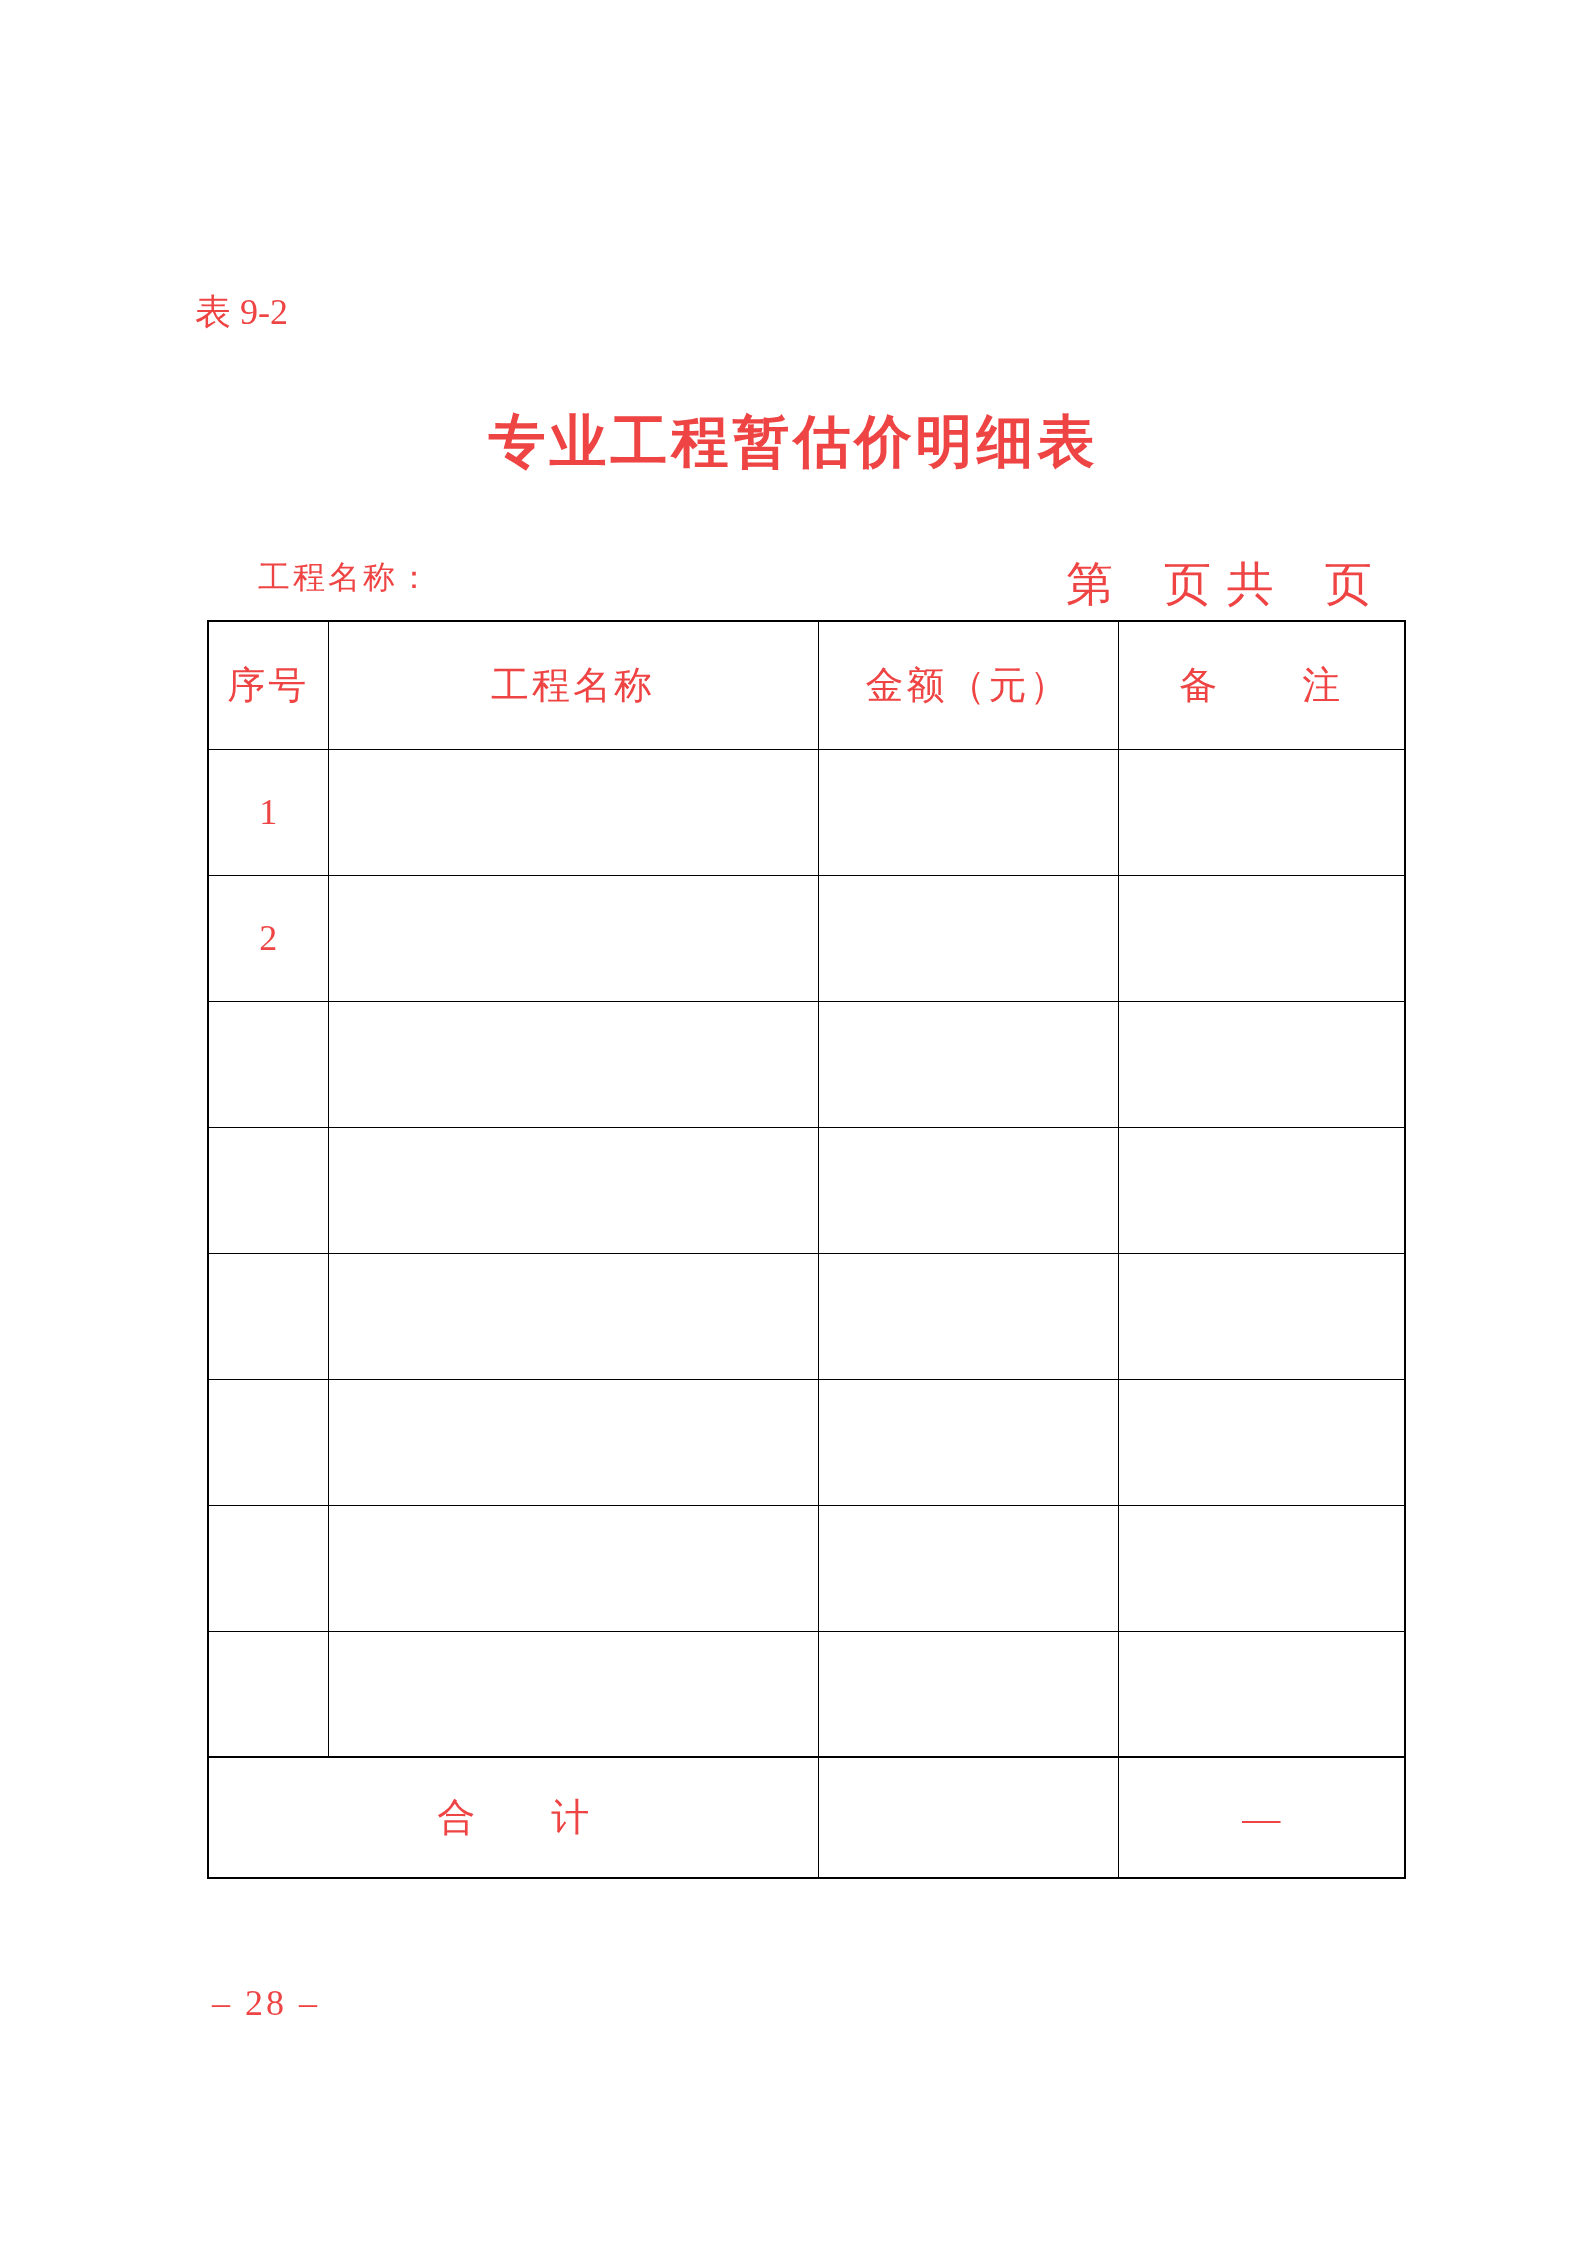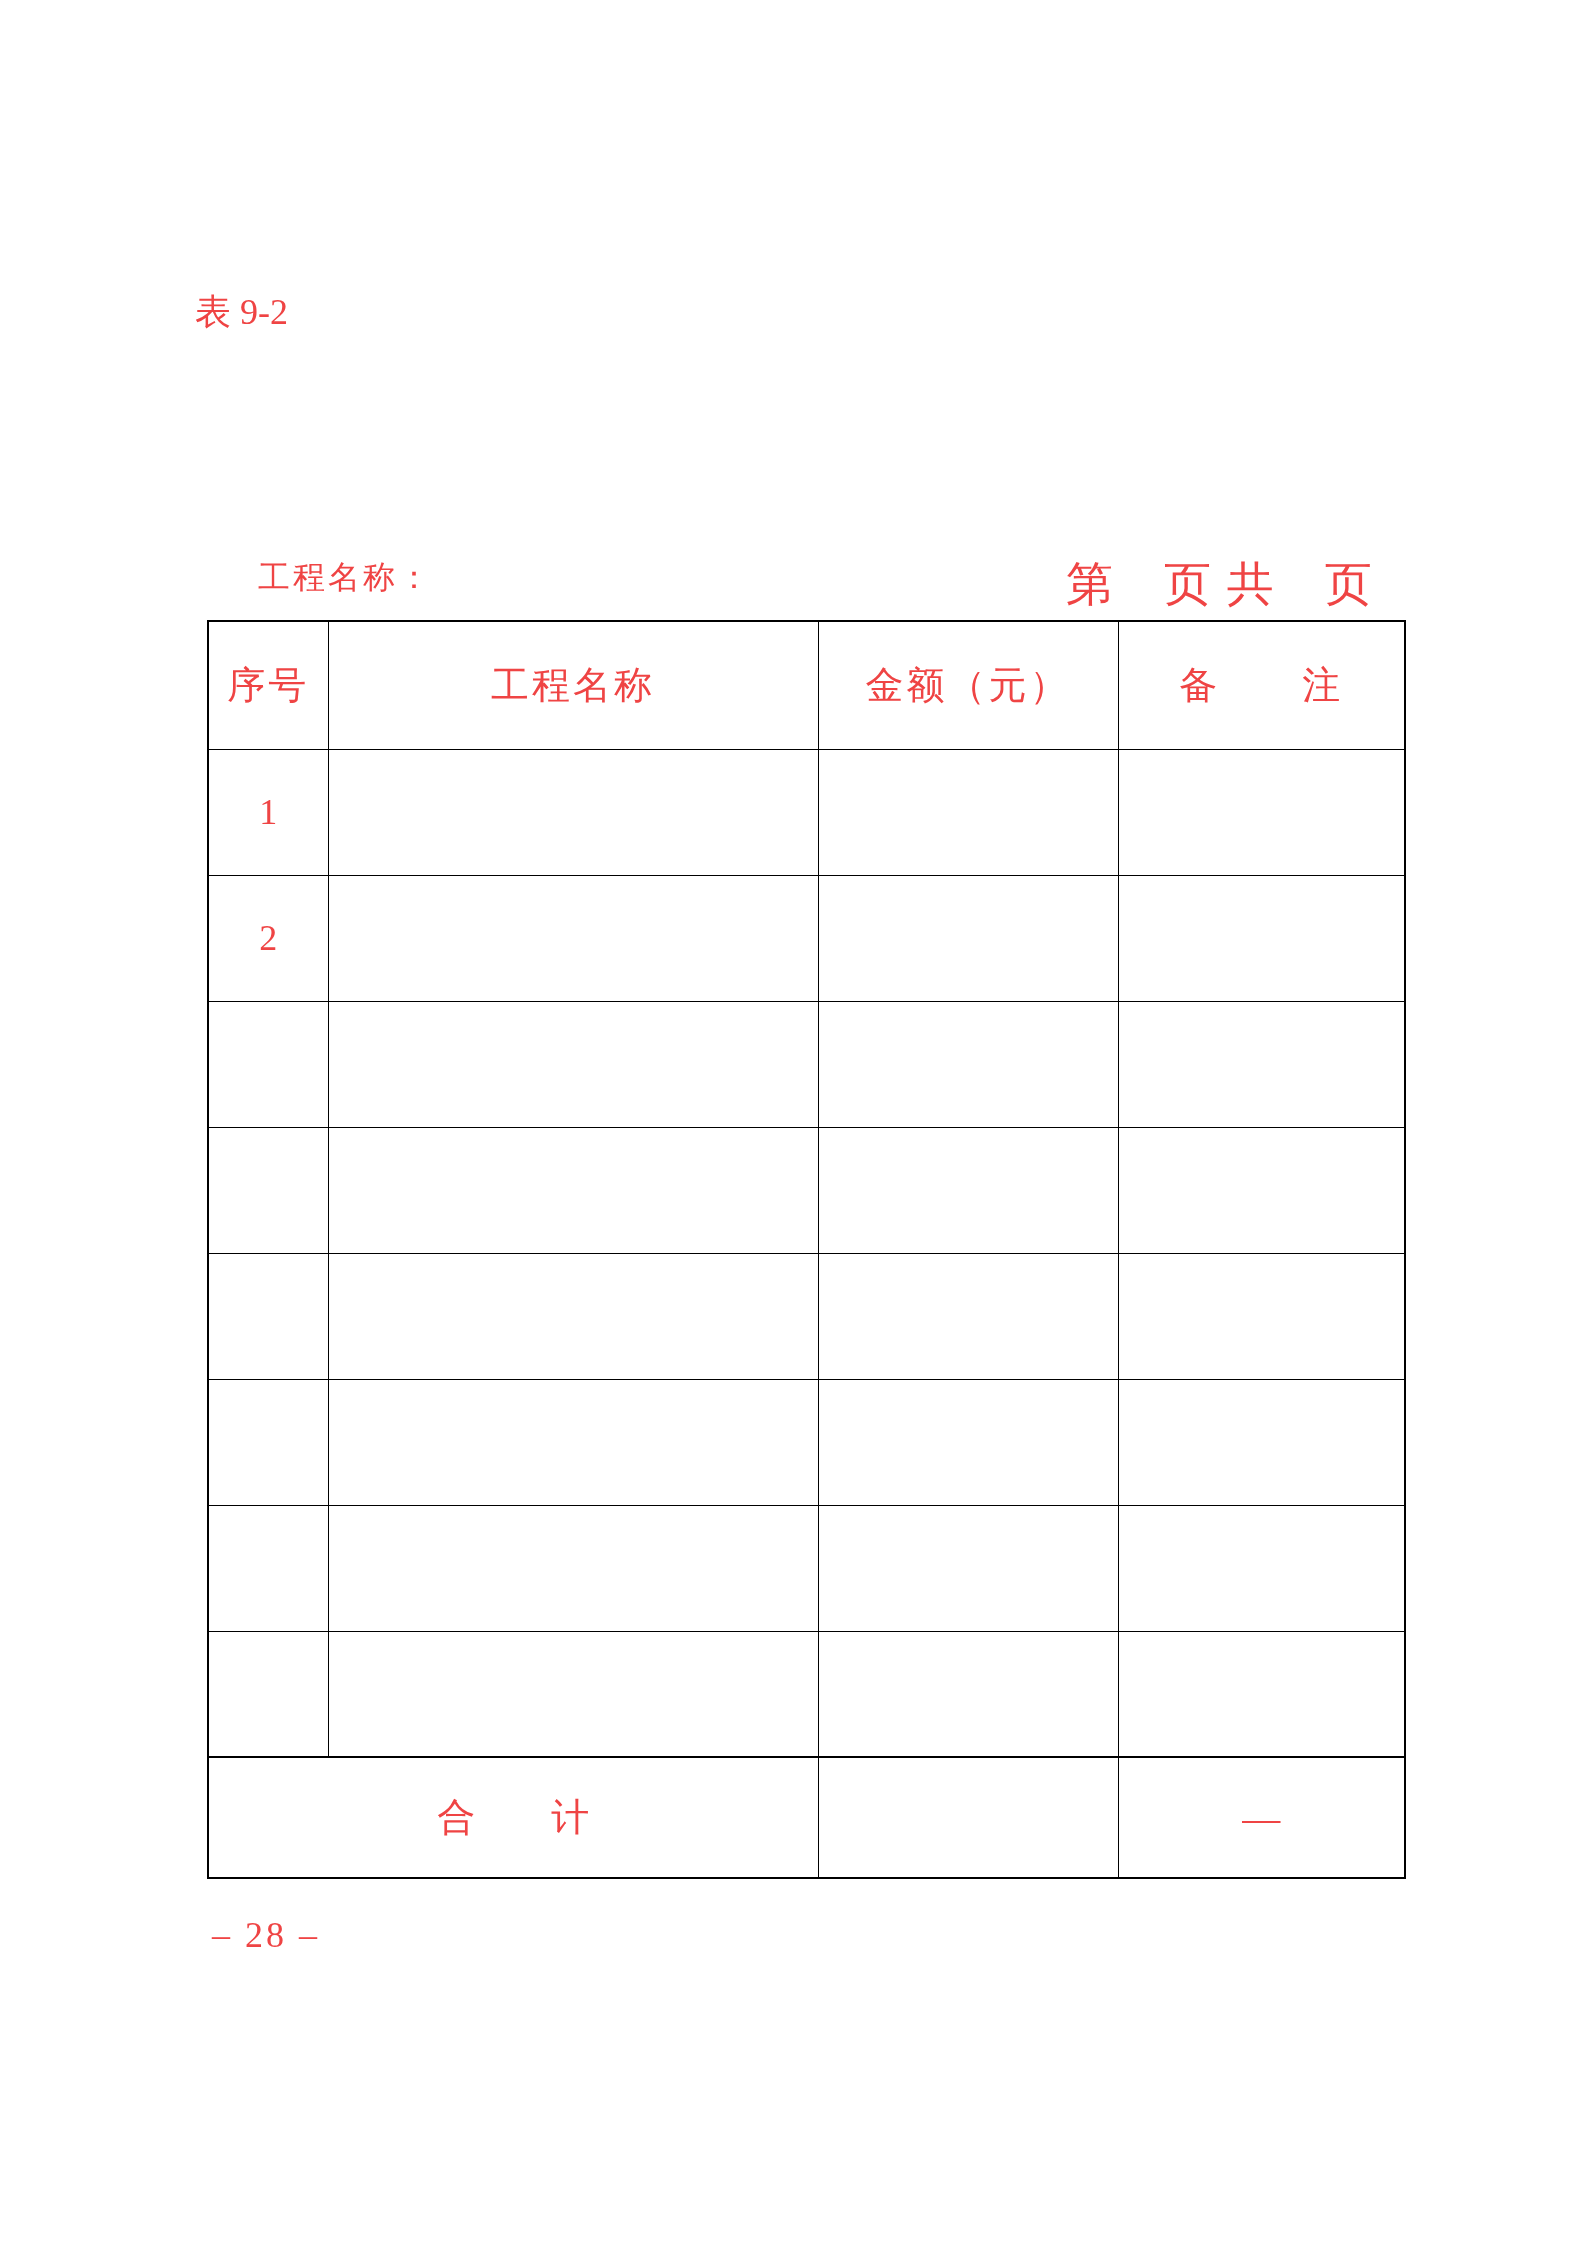--- a/index.html
+++ b/index.html
@@ -72,34 +72,35 @@
   }
   .main-table thead tr { height: 128px; }
   .main-table thead th { letter-spacing: 3px; }
   .main-table tbody tr { height: 126px; }
   .main-table tbody td { font-size: 36px; }
   .main-table tfoot tr { height: 121px; }
   .main-table tfoot td { border-top: 2px solid #000000; font-size: 38px; }
   .page-number {
     position: absolute;
     left: 212px;
-    top: 1917px;
+    top: 1985px;
     font-size: 36px;
     letter-spacing: 3px;
     line-height: 1;
     white-space: pre;
   }
 </style>
 </head>
 <body>
 
 <div class="page">
 
   <div class="table-code">表 9-2</div>
 
+  <h1 class="doc-title">专业工程暂估价明细表</h1>
 
   <div class="project-label">工程名称：</div>
 
   <div class="page-indicator">第　页 共　页</div>
 
   <table class="main-table">
     <colgroup>
       <col style="width:120px">
       <col style="width:490px">
       <col style="width:300px">

